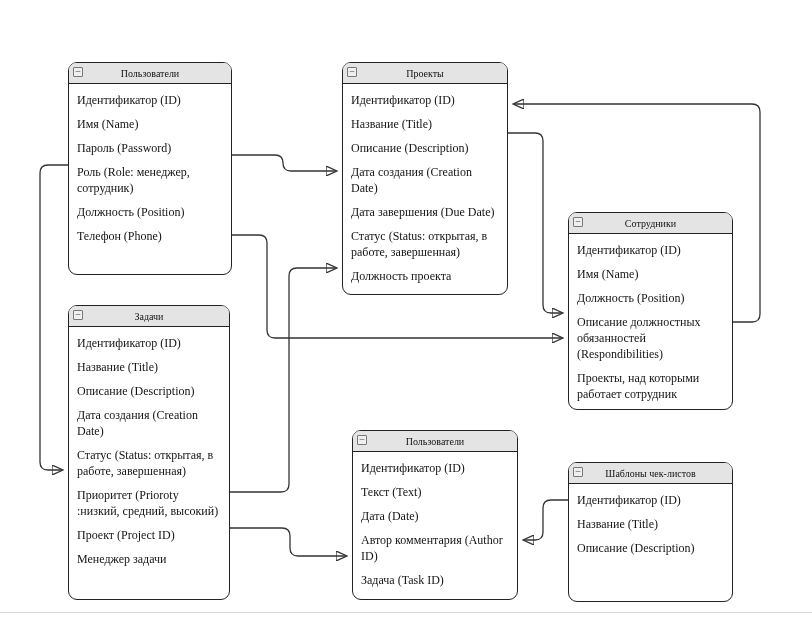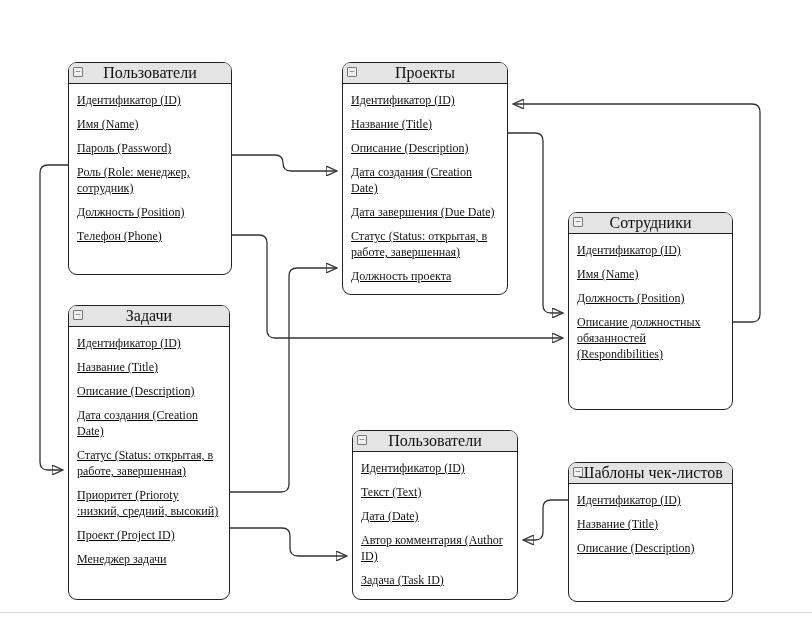--- a/index.html
+++ b/index.html
@@ -21,28 +21,28 @@
     position:absolute;z-index:2;background:#fff;
     border:1.4px solid var(--border,#222);border-radius:9px;
     box-sizing:border-box;
   }
   .ehead{
     position:relative;height:20px;background:var(--header-bg,#e4e4e4);
     border-bottom:1.3px solid var(--border,#222);
     border-radius:7px 7px 0 0;
     display:flex;align-items:center;justify-content:center;
   }
-  .etitle{font-size:16px;color:#111;}
+  .etitle{font-size:10px;color:#111;}
   .collapse{
     position:absolute;left:4px;top:4px;width:10px;height:10px;
     border:1px solid #777;background:#efefef;border-radius:1px;
     font-size:10px;line-height:8px;text-align:center;color:#333;
     box-sizing:border-box;
   }
-  .ebody{padding:8px 4px 4px 8px;text-decoration:underline;}
+  .ebody{padding:8px 4px 4px 8px;}
   .field{
     white-space:pre-line;font-size:12px;line-height:16px;
     margin-bottom:8px;color:#141414;
   }
   .page-edge{
     position:absolute;left:0;top:612px;width:812px;height:1px;
     background:var(--divider,#d9d9d9);z-index:0;
   }
 </style>
 </head>
@@ -107,20 +107,22 @@
       <span class="collapse">−</span>
       <span class="etitle">Сотрудники</span>
     </div>
     <div class="ebody">
       <div class="field">Идентификатор (ID)</div>
       <div class="field">Имя (Name)</div>
       <div class="field">Должность (Position)</div>
       <div class="field">Описание должностных
 обязанностей
 (Respondibilities)</div>
+      <div class="field">Проекты, над которыми
+работает сотрудник</div>
     </div>
   </div>
 
   <div class="entity" style="left:68px;top:305px;width:162px;height:295px">
     <div class="ehead">
       <span class="collapse">−</span>
       <span class="etitle">Задачи</span>
     </div>
     <div class="ebody">
       <div class="field">Идентификатор (ID)</div>

